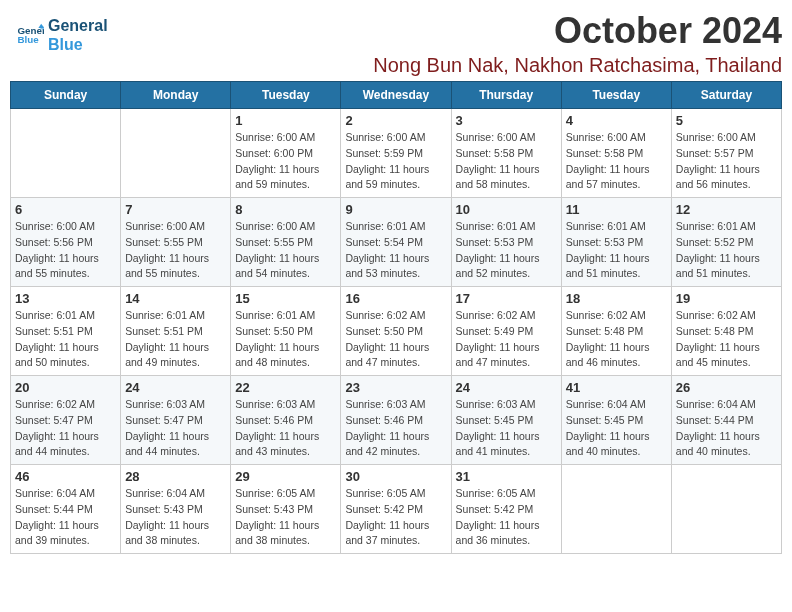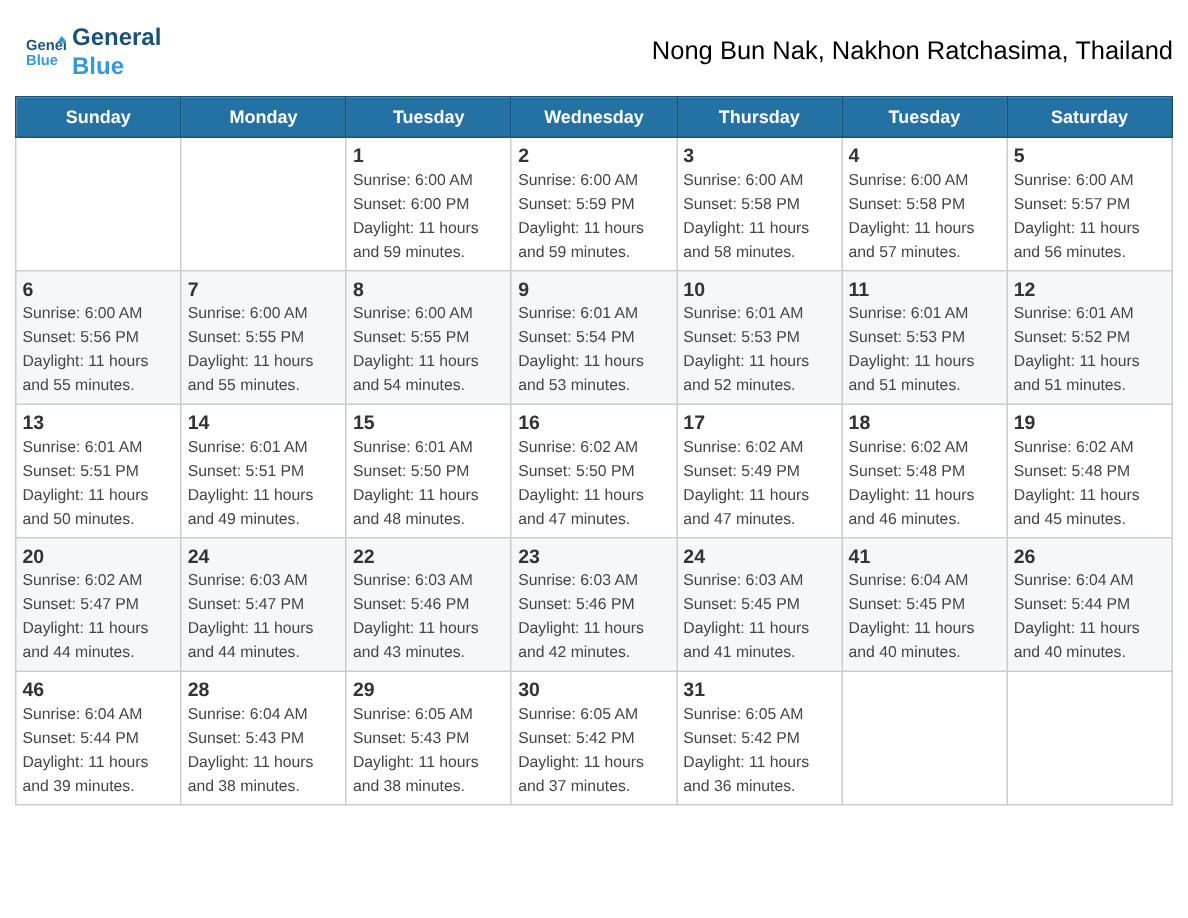--- a/index.html
+++ b/index.html
@@ -35,23 +35,23 @@
     .title-area {
       text-align: right;
       flex: 1;
     }
     .month-title {
       font-size: 36px;
       font-weight: bold;
       color: #333;
     }
     .location-title {
-      font-size: 17px;
-      color: #000000;
-      margin-top: 14px;
+      font-size: 20px;
+      color: #7f1d1d;
+      margin-top: 2px;
     }
     .calendar-table {
       width: 100%;
       border-collapse: collapse;
       font-size: 11px;
     }
     .calendar-table th {
       background: #2471a3;
       color: #fff;
       padding: 6px 4px;
@@ -98,20 +98,21 @@
       <polygon points="34,12 42,12 38,6" fill="#3498db" opacity="0.6"></polygon>
     </svg>
     <div>
       <div class="logo-text">
         <div>General</div>
         <div style="color:#3498db">Blue</div>
       </div>
     </div>
   </div>
   <div class="title-area">
+    <div class="month-title">October 2024</div>
     <div class="location-title">Nong Bun Nak, Nakhon Ratchasima, Thailand</div>
   </div>
 </div>
 
 <table class="calendar-table">
   <thead>
     <tr id="header-row">
         <th>Sunday</th>
         <th>Monday</th>
         <th>Tuesday</th>

